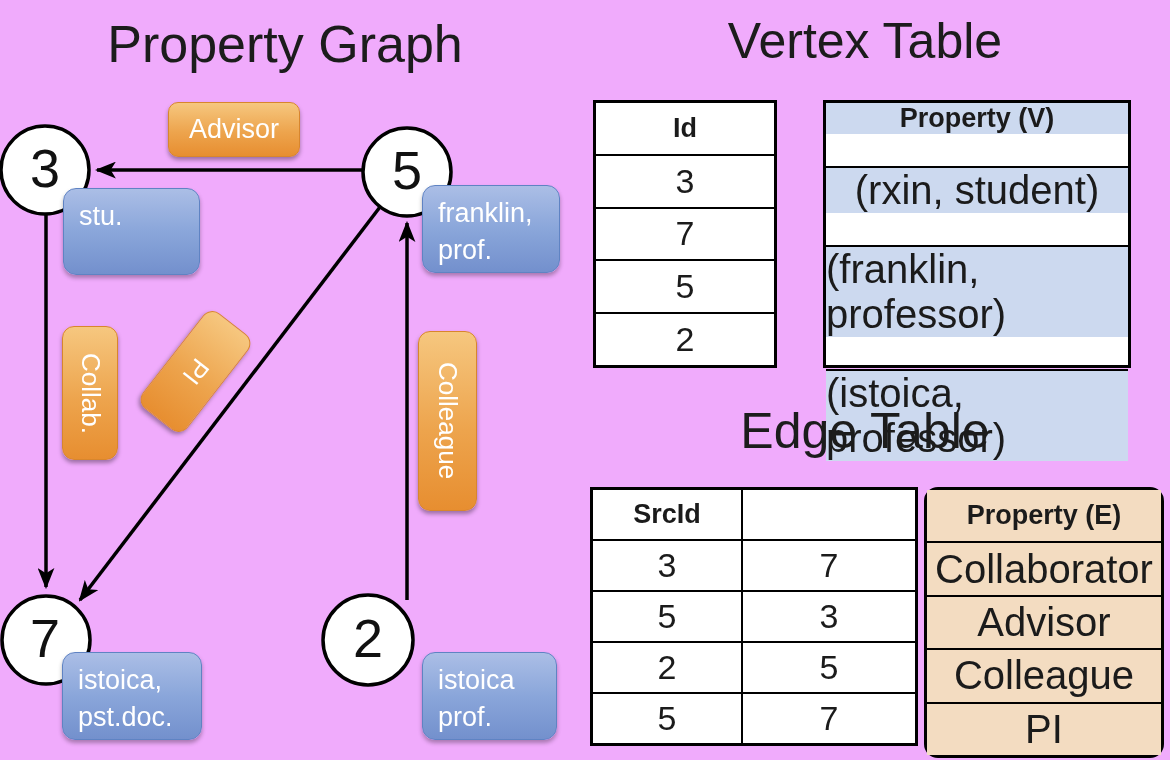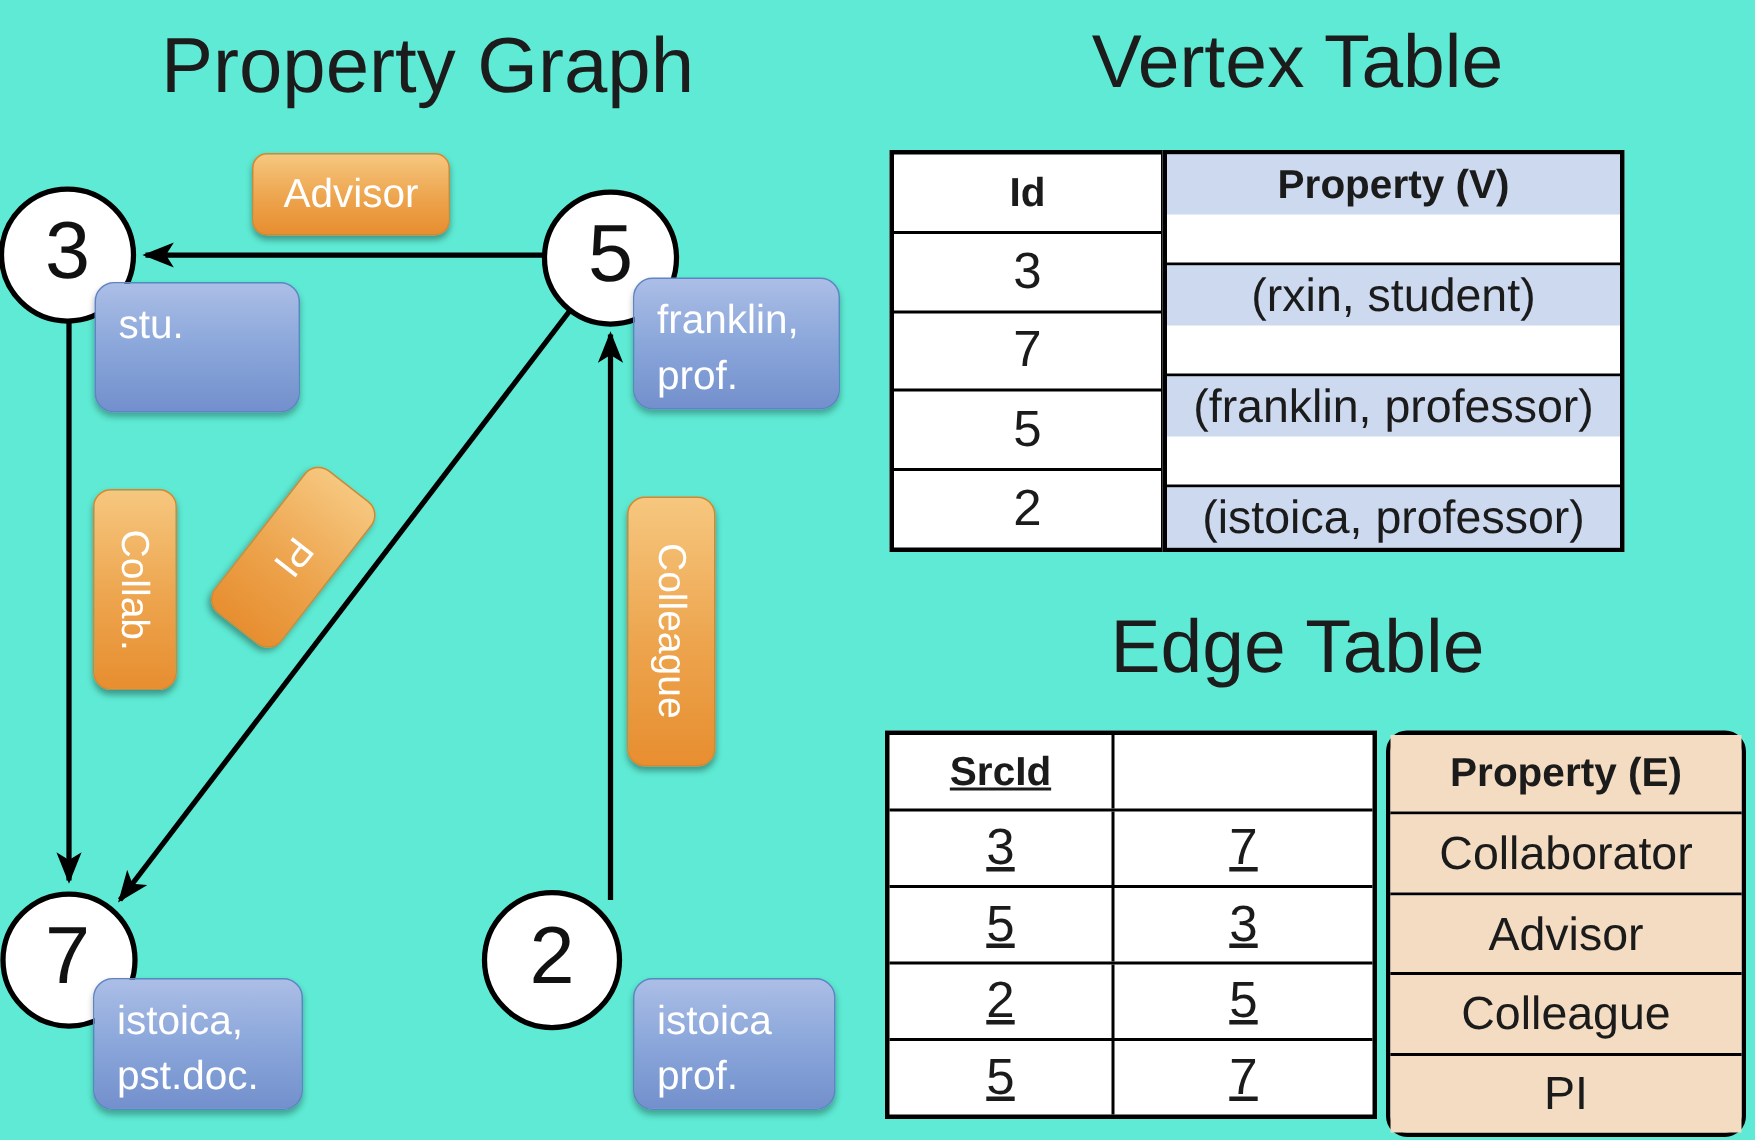--- a/index.html
+++ b/index.html
@@ -1,17 +1,17 @@
 <!DOCTYPE html>
 <html><head>
 <meta charset="utf-8">
 <style>
   html,body { margin:0; padding:0; background:#fff; }
   .stage {
-    position:relative; width:1170px; height:760px; background:#5eead4;
+    position:relative; width:1170px; height:760px; background:#f0abfc;
     font-family:"Liberation Sans","DejaVu Sans",sans-serif; overflow:hidden;
     color:#1b1b1b;
   }
   .title {
     position:absolute; text-align:center; font-size:52px; font-weight:300;
     letter-spacing:0px; color:#1c1c1c; white-space:nowrap;
   }
   #graph-title   { left:15px;  top:14px;  width:540px; }
   #vertex-title  { left:600px; top:12px;  width:530px; font-size:50px; }
   #edge-title    { left:600px; top:402px; width:530px; font-size:50px; }
@@ -45,21 +45,21 @@
 
   
   .col-box {
     position:absolute; box-sizing:border-box; border:3px solid #000;
     display:flex; flex-direction:column; background:#fff;
   }
   .col-box .row { flex:1; display:flex; border-top:2px solid #000; }
   .col-box .row:first-child { border-top:none; }
   .cell {
     display:flex; align-items:center; justify-content:center;
-    font-size:31px; flex:1; min-width:0;
+    font-size:40px; flex:1; min-width:0;
   }
   .cell.num { font-size:34px; }
   .cell.hdr { font-size:27px; font-weight:bold; }
   .vfill { background:#ccd9ef; }
   .efill { background:#f3dcc1; }
   .split { border-right:2px solid #000; flex:0 0 148px; }
 </style>
 </head>
 <body>
 
@@ -124,38 +124,38 @@
         <div class="cell num">7</div>
       </div>
     <div class="row">
         <div class="cell num">5</div>
       </div>
     <div class="row">
         <div class="cell num">2</div>
       </div>
   </div>
 
-  <div class="col-box" style="left:775px; top:100px; width:308px; height:268px;gap:32px;">
+  <div class="col-box" style="left:823px; top:100px; width:308px; height:268px;gap:32px;">
     <div class="row">
         <div class="cell hdr vfill">Property (V)</div>
       </div>
     <div class="row">
         <div class="cell vfill">(rxin, student)</div>
       </div>
     <div class="row">
         <div class="cell vfill">(franklin, professor)</div>
       </div>
     <div class="row">
         <div class="cell vfill">(istoica, professor)</div>
       </div>
   </div>
 
   <div class="title" id="edge-title">Edge Table</div>
 
-  <div class="col-box" style="left:590px; top:487px; width:328px; height:259px;text-decoration:underline;">
+  <div class="col-box" style="left:590px; top:487px; width:328px; height:259px;">
     <div class="row">
       <div class="cell hdr split">SrcId</div>
     </div>
     <div class="row">
       <div class="cell num split">3</div>
       <div class="cell num">7</div>
     </div>
     <div class="row">
       <div class="cell num split">5</div>
       <div class="cell num">3</div>

